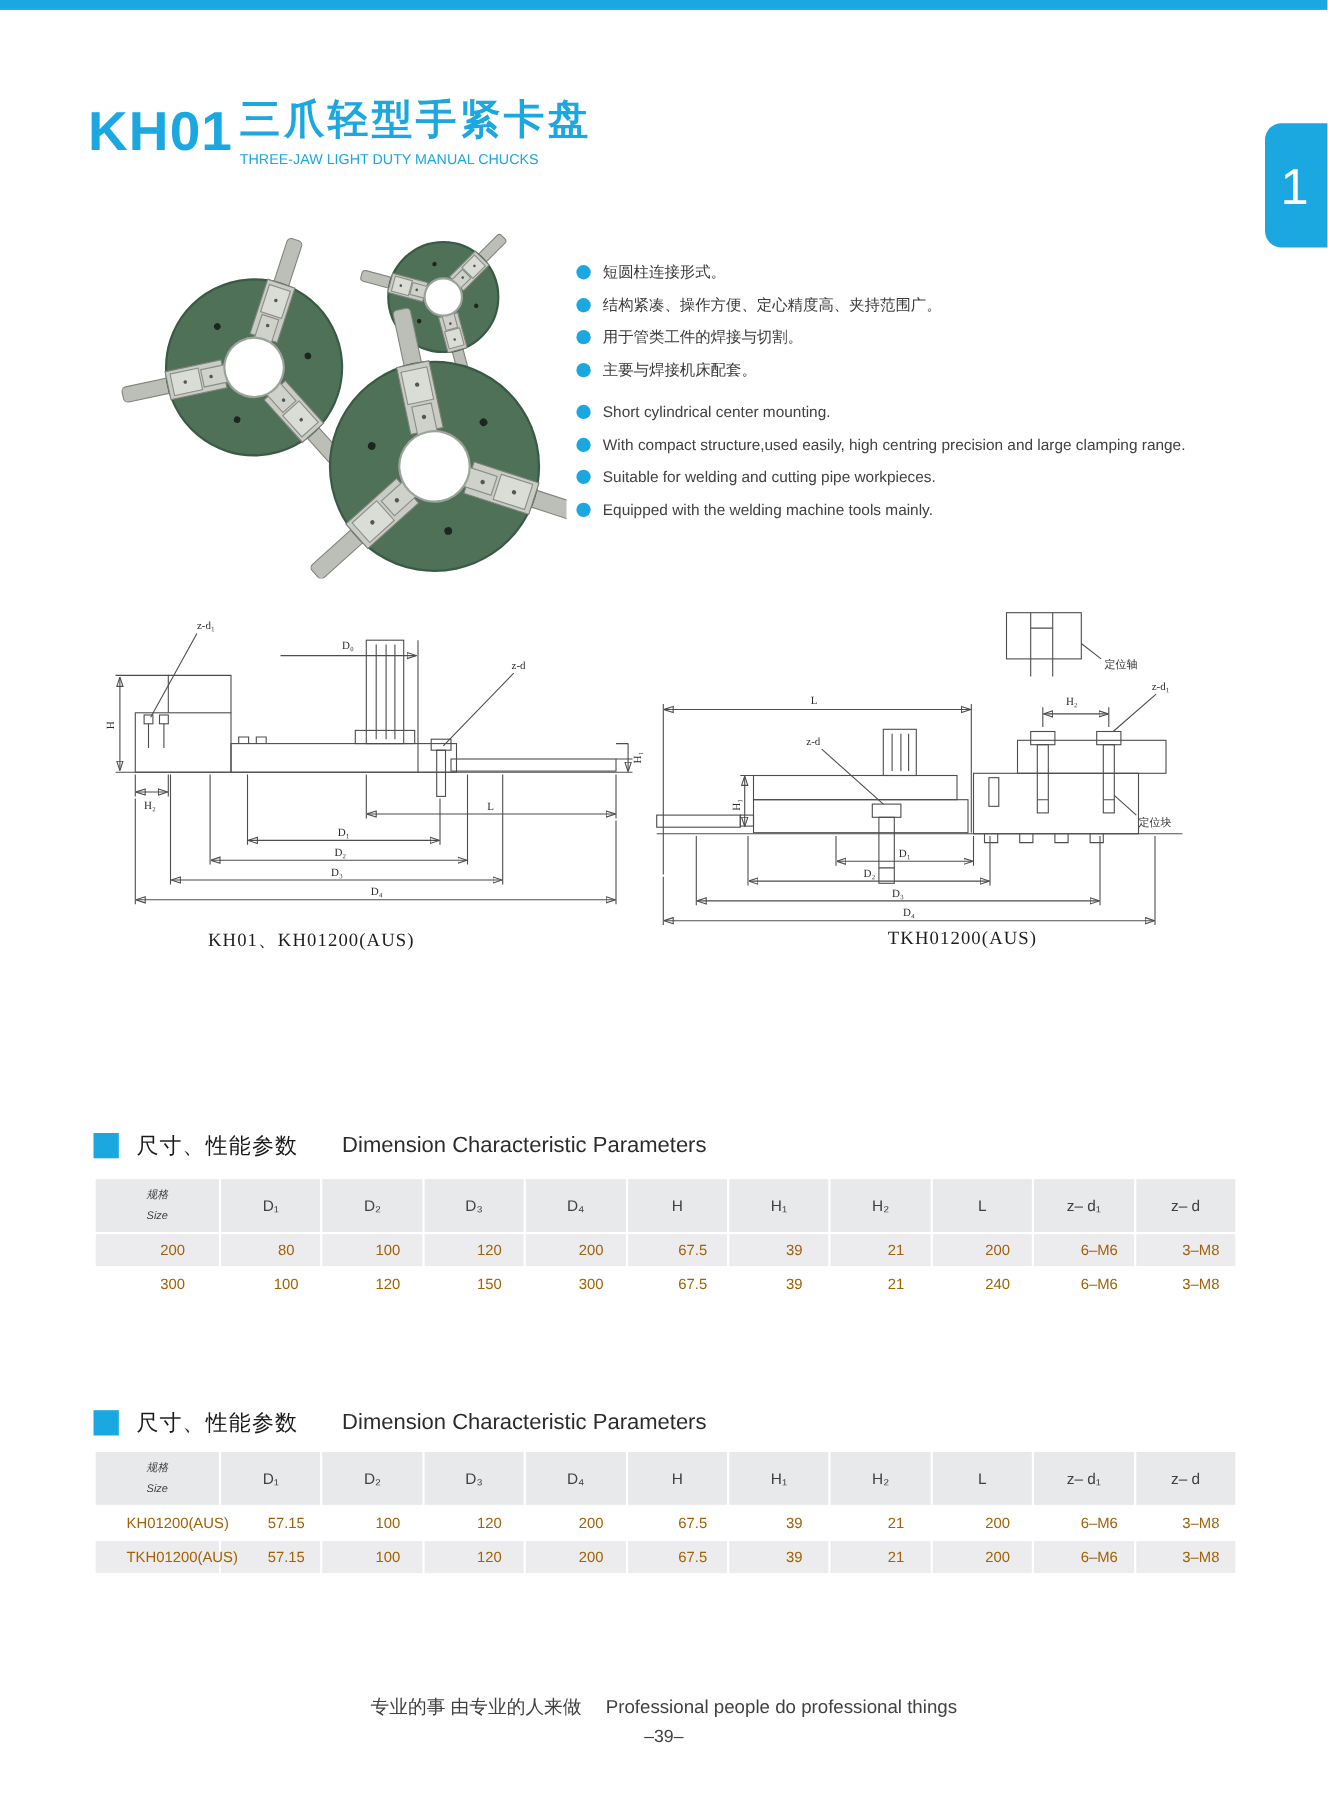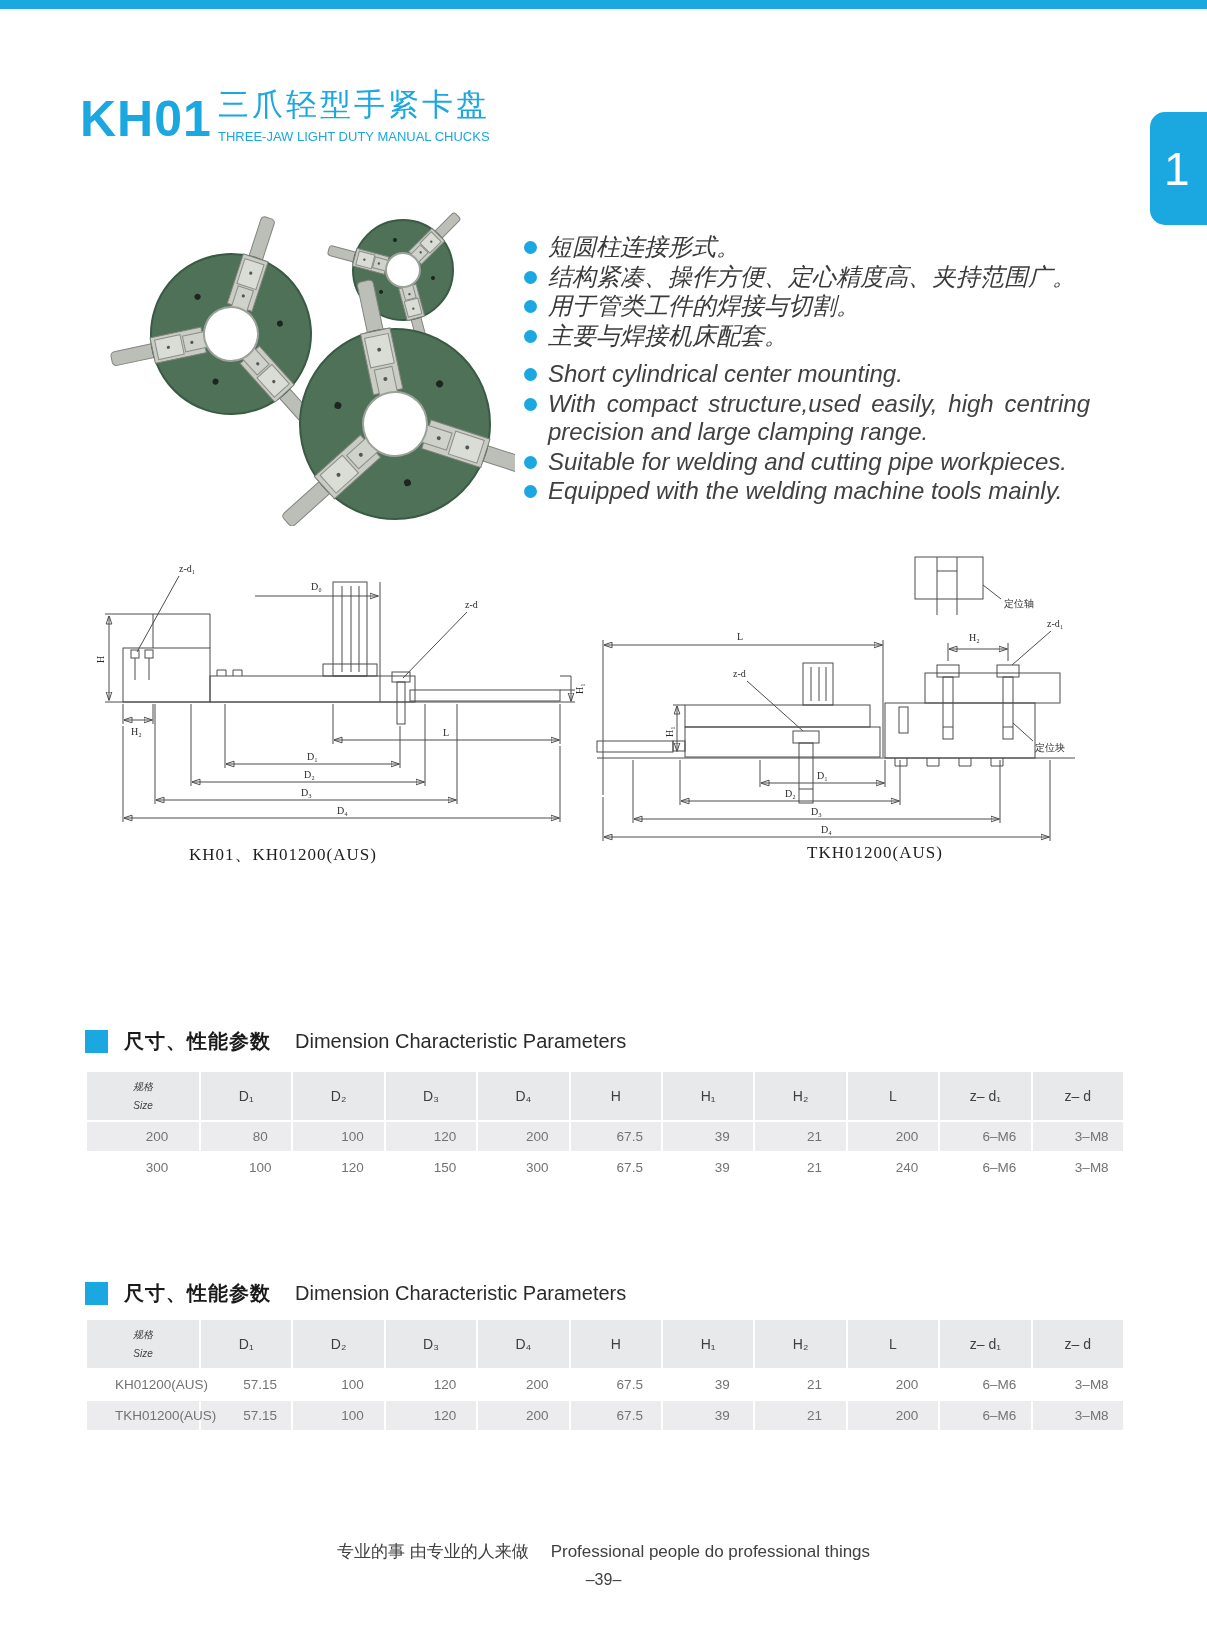--- a/index.html
+++ b/index.html
@@ -5,50 +5,50 @@
   :root{ --accent:#1ba7e0; }
   html,body{margin:0;padding:0;background:#fff;}
   .page{position:relative;width:1207px;height:1649px;background:#fff;overflow:hidden;
         font-family:"Liberation Sans",sans-serif;}
   .topbar{position:absolute;left:0;top:0;width:100%;height:9px;background:var(--accent);}
   .side-tab{position:absolute;right:0;top:112px;width:57px;height:113px;background:var(--accent);
         border-radius:15px 0 0 15px;color:#fff;font-size:46px;display:flex;align-items:center;
         padding-left:14px;box-sizing:border-box;}
   .brand{position:absolute;left:80px;top:90px;color:var(--accent);font-weight:bold;font-size:50px;letter-spacing:1px;}
   .titles{position:absolute;left:218px;top:84px;color:var(--accent);}
-  .title-zh{font-size:31px;font-weight:normal;letter-spacing:3px;}
+  .title-zh{font-size:37px;font-weight:bold;letter-spacing:3px;}
   .title-en{font-size:13px;margin-top:3px;}
 
   .photo{position:absolute;left:103px;top:196px;}
 
   .features{position:absolute;left:524px;top:233px;width:566px;}
   .features-en{position:absolute;left:524px;top:360px;width:566px;}
   .feature{display:flex;margin-bottom:1px;}
   .dot{width:13px;height:13px;border-radius:50%;background:var(--accent);flex:none;margin:8px 11px 0 0;}
-  .ftxt{font-size:24px;line-height:28.5px;color:#3a3a3a;font-style:italic;}
+  .ftxt{font-size:14px;line-height:28.5px;color:#3a3a3a;}
   .features-en .ftxt{color:#414042;text-align:justify;}
 
   .draw{position:absolute;}
   .draw line,.draw rect,.draw path,.draw polyline,.draw circle{stroke:#4d4d4d;fill:none;stroke-width:1;}
   .draw text{font-family:"Liberation Serif",serif;font-size:10px;fill:#2b2b2b;stroke:none;}
   .caption{position:absolute;top:843px;font-family:"Liberation Serif",serif;font-size:17px;color:#1d1d1d;letter-spacing:1px;}
   .caption.c-left{left:143px;width:280px;text-align:center;}
   .caption.c-right{left:760px;width:230px;text-align:center;}
 
   .section-title{position:absolute;left:85px;display:flex;align-items:center;}
   #sec1{top:1028px;} #sec2{top:1280px;}
   .sq{width:23px;height:23px;background:var(--accent);margin-right:16px;flex:none;}
-  .st-zh{font-size:20px;color:#1a1a1a;font-weight:bold;letter-spacing:1px;margin-right:24px;}
+  .st-zh{font-size:20px;color:#1a1a1a;font-weight:normal;letter-spacing:1px;margin-right:40px;}
   .st-en{font-size:20px;color:#2b2b2b;}
 
   .ptable{position:absolute;left:85px;width:1040px;border-collapse:separate;border-spacing:2px;table-layout:fixed;}
   #table1{top:1070px;} #table2{top:1318px;}
   .ptable th,.ptable td{font-weight:normal;text-align:center;vertical-align:middle;padding:0;}
   .ptable thead th{background:#e7e9ea;height:48px;font-size:14px;color:#3f4040;}
-  .ptable td{height:29px;font-size:13.5px;color:#737373;background:#fff;padding-left:28px;}
+  .ptable td{height:29px;font-size:13.5px;color:#a16207;background:#fff;padding-left:28px;}
   .ptable tr.shaded td{background:#ececee;}
   .ptable th.size-col{width:112px;}
   .size-col div{line-height:19px;font-size:10px;font-style:italic;}
 
   .footer-slogan{position:absolute;top:1540px;left:0;width:100%;text-align:center;font-size:17px;color:#414042;}
   .footer-slogan .gap{display:inline-block;width:22px;}
   .footer-page{position:absolute;top:1571px;left:0;width:100%;text-align:center;font-size:16px;color:#414042;}
 </style>
 </head>
 <body>

